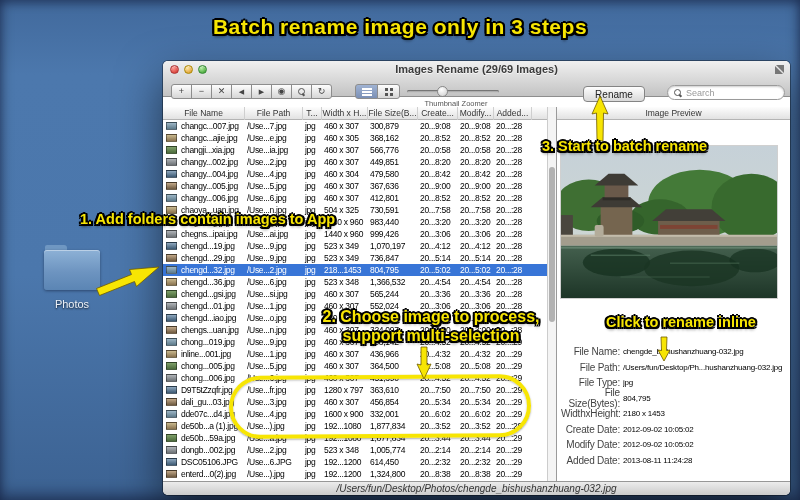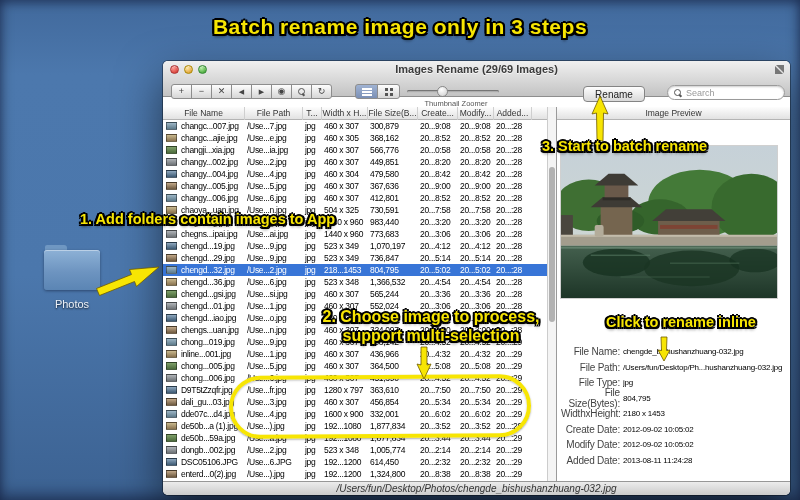--- a/index.html
+++ b/index.html
@@ -309,21 +309,21 @@
               <span class="c c5">20...3:20</span>
               <span class="c c6">20...3:20</span>
               <span class="c c7">20...:28</span>
             </div>
             <div class="trow">
               <span class="thumb t3"></span>
               <span class="c c0">chegns...ipai.jpg</span>
               <span class="c c1">/Use...ai.jpg</span>
               <span class="c c2">jpg</span>
               <span class="c c3">1440 x 960</span>
-              <span class="c c4">773,683</span>
+              <span class="c c4">999,426</span>
               <span class="c c5">20...3:06</span>
               <span class="c c6">20...3:06</span>
               <span class="c c7">20...:28</span>
             </div>
             <div class="trow">
               <span class="thumb t4"></span>
               <span class="c c0">chengd...19.jpg</span>
               <span class="c c1">/Use...9.jpg</span>
               <span class="c c2">jpg</span>
               <span class="c c3">523 x 349</span>

